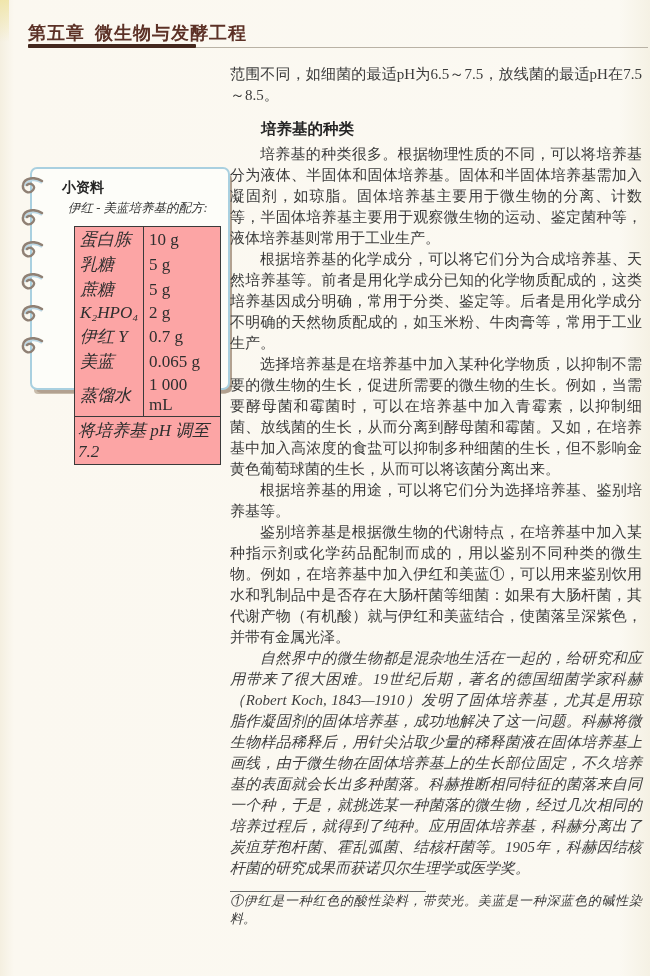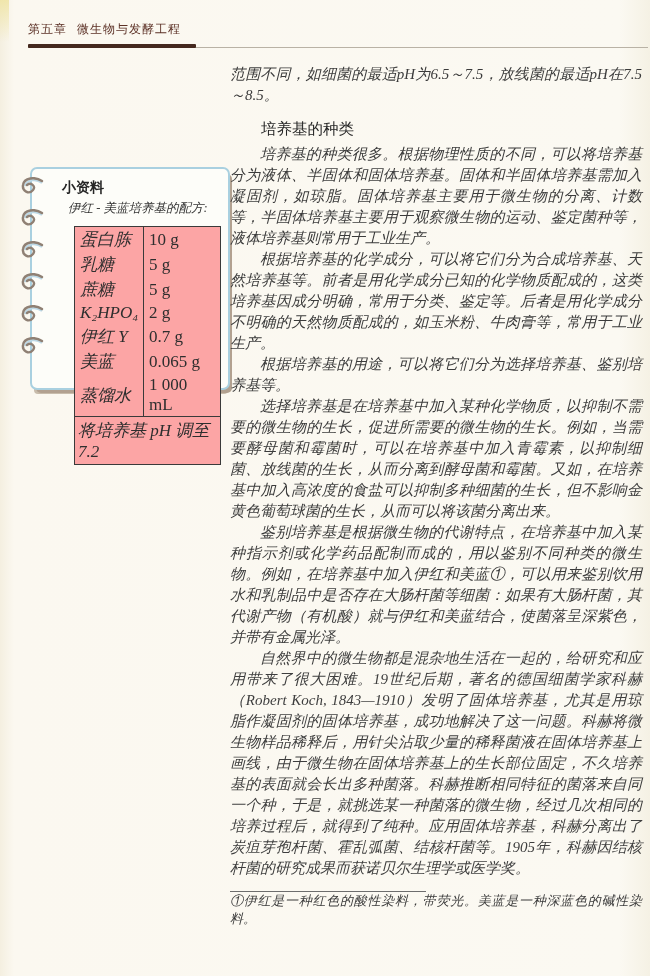--- a/index.html
+++ b/index.html
@@ -13,21 +13,21 @@
   }
   .corner-artifact{
     position:absolute;left:0;top:0;width:9px;height:42px;
     background:linear-gradient(180deg,#efe4a2,rgba(239,228,162,0));
     opacity:.85;
   }
   
   .chapter-header{
     position:absolute;left:28px;top:21px;
     font-family:"Liberation Sans","DejaVu Sans",sans-serif;
-    font-weight:normal;font-size:12px;letter-spacing:1px;color:#5c3126;
+    font-weight:bold;font-size:18px;letter-spacing:1px;color:#5c3126;
   }
   .chapter-header .gap{display:inline-block;width:10px;}
   .header-rule{position:absolute;left:28px;top:44px;right:0;height:5px;}
   .header-rule .thin{position:absolute;left:0;right:2px;top:3px;height:1px;background:#b9b2a5;}
   .header-rule .thick{position:absolute;left:0;top:0;width:168px;height:4px;background:#44281e;border-radius:1px;}
   
   .sidebar-box{
     position:absolute;left:30px;top:167px;width:196px;height:219px;
     background:#fdfdf9;
     border:2px solid #a9d0e0;border-radius:7px;
@@ -51,26 +51,26 @@
   table.recipe td.c1{width:48px;border-right:1.5px solid #3a3a3a;font-style:italic;}
   table.recipe td.c2{width:66px;font-family:"Liberation Serif",serif;}
   table.recipe tr.footer-row td{
     border-top:1.5px solid #3a3a3a;font-style:italic;padding:2px 3px;
   }
   
   .main-col{
     position:absolute;left:230px;top:64px;width:412px;
     font-size:15px;line-height:21px;text-align:justify;
   }
-  .main-col p{margin:0;text-indent:2em;font-style:italic;}
+  .main-col p{margin:0;text-indent:2em;}
   .main-col p.no-indent{text-indent:0;}
   .section-heading{
     margin:12px 0 5px;font-size:15.5px;line-height:21px;text-indent:2em;
     font-family:"Liberation Sans","DejaVu Sans",sans-serif;
-    font-weight:normal;color:#262626;text-align:left;
+    font-weight:bold;color:#262626;text-align:left;
   }
   .kai{font-style:italic;color:#3e3e3e;}
   .footnote-rule{margin-top:12px;width:196px;height:1px;background:#6d6d6d;}
   .footnote{margin-top:7px;font-size:13px;line-height:18px;font-style:italic;text-indent:1.6em;}
   
   .pagenum-wrap{position:absolute;left:25px;top:934px;width:78px;height:26px;margin-top:43px;}
   .pagenum-highlight{
     position:absolute;left:0;top:9px;width:72px;height:13px;
     background:linear-gradient(90deg,#f3e98c,#f8f1ac 55%,rgba(248,241,172,0));
     border-radius:2px;
@@ -159,22 +159,22 @@
           </tr>
       </tbody>
     </table>
   </aside>
 
   <main class="main-col">
     <p class="no-indent">范围不同，如细菌的最适pH为6.5～7.5，放线菌的最适pH在7.5～8.5。</p>
     <h3 class="section-heading">培养基的种类</h3>
     <p>培养基的种类很多。根据物理性质的不同，可以将培养基分为液体、半固体和固体培养基。固体和半固体培养基需加入凝固剂，如琼脂。固体培养基主要用于微生物的分离、计数等，半固体培养基主要用于观察微生物的运动、鉴定菌种等，液体培养基则常用于工业生产。</p>
     <p>根据培养基的化学成分，可以将它们分为合成培养基、天然培养基等。前者是用化学成分已知的化学物质配成的，这类培养基因成分明确，常用于分类、鉴定等。后者是用化学成分不明确的天然物质配成的，如玉米粉、牛肉膏等，常用于工业生产。</p>
+    <p>选择培养基是在培养基中加入某种化学物质，以抑制不需要的微生物的生长，促进所需要的微生物的生长。例如，当需要酵母菌和霉菌时，可以在培养基中加入青霉素，以抑制细菌、放线菌的生长，从而分离到酵母菌和霉菌。又如，在培养基中加入高浓度的食盐可以抑制多种细菌的生长，但不影响金黄色葡萄球菌的生长，从而可以将该菌分离出来。</p>
     <p>根据培养基的用途，可以将它们分为选择培养基、鉴别培养基等。</p>
-    <p>选择培养基是在培养基中加入某种化学物质，以抑制不需要的微生物的生长，促进所需要的微生物的生长。例如，当需要酵母菌和霉菌时，可以在培养基中加入青霉素，以抑制细菌、放线菌的生长，从而分离到酵母菌和霉菌。又如，在培养基中加入高浓度的食盐可以抑制多种细菌的生长，但不影响金黄色葡萄球菌的生长，从而可以将该菌分离出来。</p>
     <p>鉴别培养基是根据微生物的代谢特点，在培养基中加入某种指示剂或化学药品配制而成的，用以鉴别不同种类的微生物。例如，在培养基中加入伊红和美蓝①，可以用来鉴别饮用水和乳制品中是否存在大肠杆菌等细菌：如果有大肠杆菌，其代谢产物（有机酸）就与伊红和美蓝结合，使菌落呈深紫色，并带有金属光泽。</p>
     <p class="kai">自然界中的微生物都是混杂地生活在一起的，给研究和应用带来了很大困难。19世纪后期，著名的德国细菌学家科赫（Robert Koch, 1843—1910）发明了固体培养基，尤其是用琼脂作凝固剂的固体培养基，成功地解决了这一问题。科赫将微生物样品稀释后，用针尖沾取少量的稀释菌液在固体培养基上画线，由于微生物在固体培养基上的生长部位固定，不久培养基的表面就会长出多种菌落。科赫推断相同特征的菌落来自同一个种，于是，就挑选某一种菌落的微生物，经过几次相同的培养过程后，就得到了纯种。应用固体培养基，科赫分离出了炭疽芽孢杆菌、霍乱弧菌、结核杆菌等。1905年，科赫因结核杆菌的研究成果而获诺贝尔生理学或医学奖。</p>
     <div class="footnote-rule"></div>
     <p class="footnote no-indent">①伊红是一种红色的酸性染料，带荧光。美蓝是一种深蓝色的碱性染料。</p>
   </main>
 
   <div class="pagenum-wrap">
     <span class="pagenum-highlight"></span>
     <span class="pagenum">80</span>
   </div>

